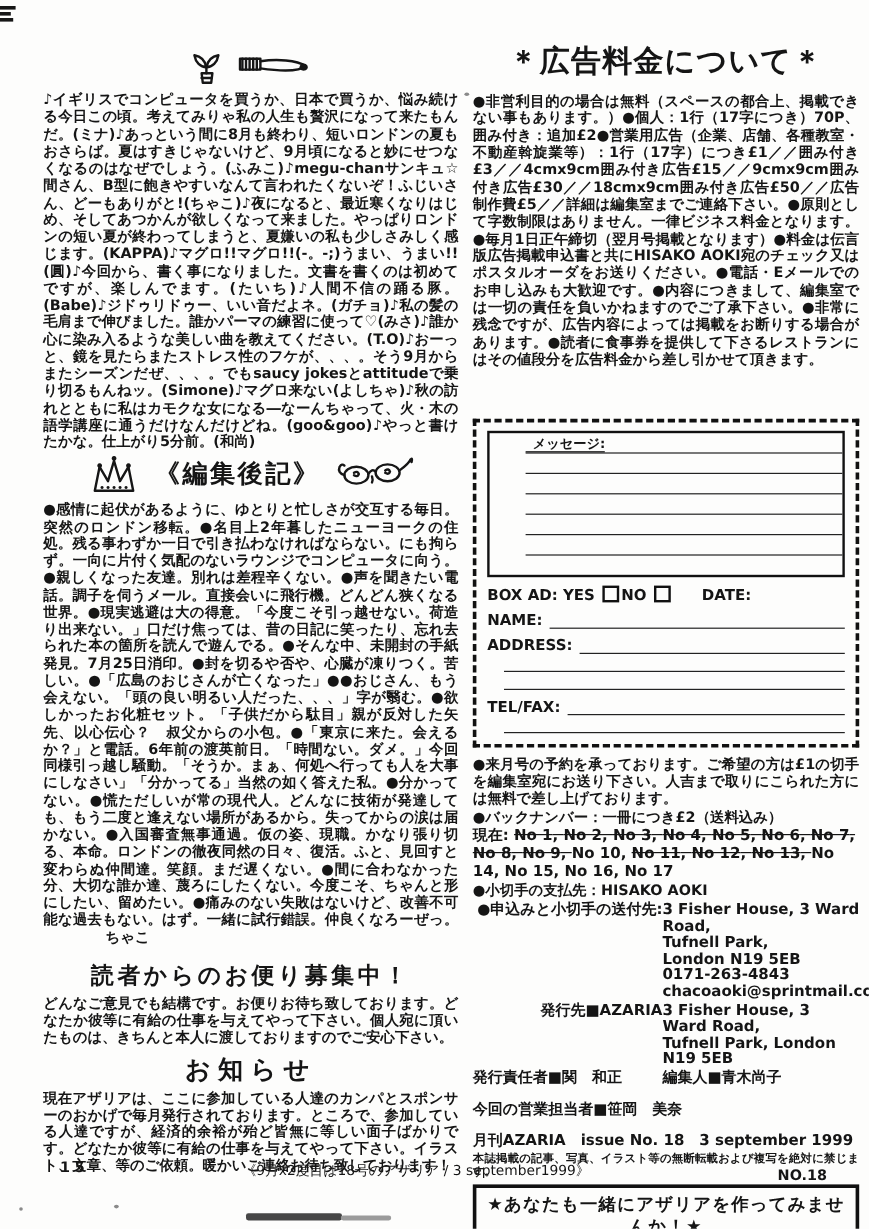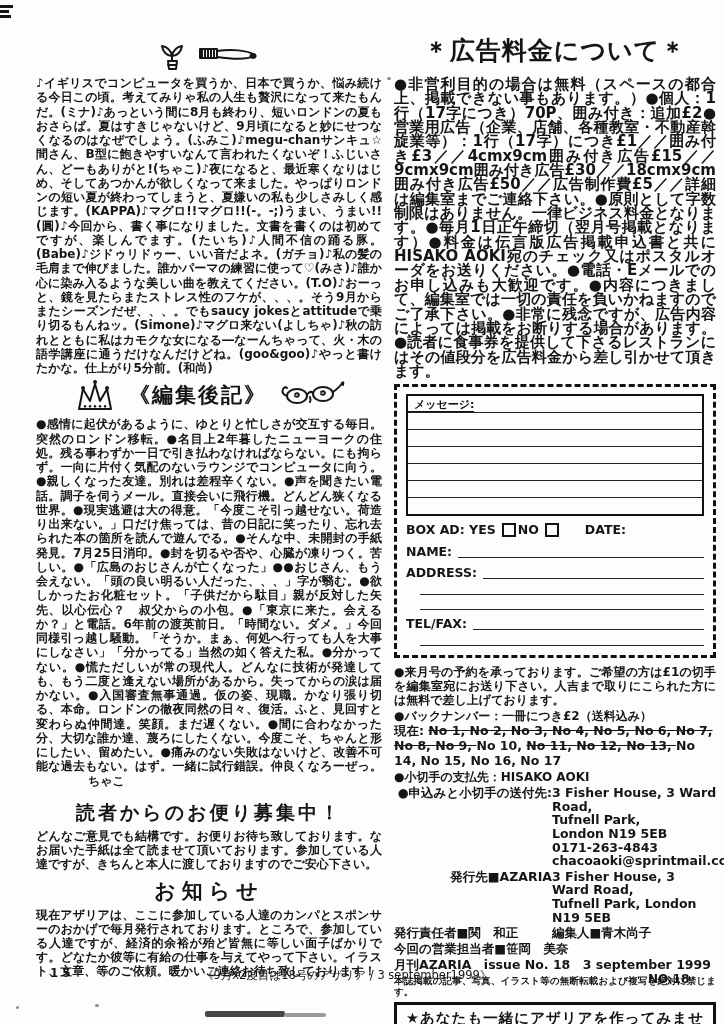--- a/index.html
+++ b/index.html
@@ -19,46 +19,46 @@
   .afterword-text{min-height:376px;}
   .afterword-header{margin-top:2px;}
   .sig{display:inline-block;margin-left:52px;}
   .sub-head{font-size:19px;font-weight:bold;text-align:center;letter-spacing:3px;margin:7px 0 3px 0;}
   .notice-head{font-size:21px;letter-spacing:6px;margin:6px 0 3px 0;}
   .reader-text,.notice-text{line-height:14px;}
 
   
   .right-col{position:absolute;left:394px;top:34px;width:322px;}
   .ad-title{font-size:25px;font-weight:bold;text-align:center;letter-spacing:1px;margin:0 0 10px 0;white-space:nowrap;}
-  .ad-body{font-size:15px;line-height:14.35px;font-weight:600;text-align:justify;margin:0 0 6px 0;min-height:266px;}
+  .ad-body{font-size:12px;line-height:14.35px;font-weight:600;text-align:justify;margin:0 0 6px 0;min-height:266px;}
 
   .form-dashed{border:3.5px dashed #111;padding:7px 9px 9px 9px;margin:0 0 7px 0;}
-  .message-box{border:2.2px solid #111;}
+  .message-box{border:2.2px solid #111;padding-left:30px;}
   .msg-row{height:16px;border-bottom:1.6px solid #222;font-size:11px;font-weight:600;}
   .msg-row:last-child{border-bottom:none;}
   .msg-label{display:inline-block;padding:2px 0 0 6px;border-bottom:1.5px solid #111;line-height:13px;}
-  .f-row{display:flex;align-items:flex-start;font-size:12.5px;font-weight:bold;margin-top:7px;line-height:14px;}
+  .f-row{display:flex;align-items:center;font-size:12.5px;font-weight:bold;margin-top:7px;line-height:14px;}
   .cb{width:10px;height:10px;border:2px solid #111;display:inline-block;margin:0 2px 1px 6px;flex:none;}
   .date-label{margin-left:auto;margin-right:78px;}
   .fill{flex:1;border-bottom:1.6px solid #222;height:12px;margin-left:6px;}
   .line-full{border-bottom:1.6px solid #222;height:14px;margin-left:14px;}
 
   .r-par{font-size:12px;line-height:14px;font-weight:600;text-align:justify;margin:0 0 2px 0;}
   .bn-label{margin-bottom:0;}
   .bn-line{font-size:12.5px;font-weight:600;line-height:15px;margin-bottom:2px;}
   .bn-line .bn-list{display:inline;}
   .bn-list span:not(:last-child)::after{content:", ";}
   .struck{text-decoration:line-through;}
 
   .pair-row{display:flex;font-size:12.5px;font-weight:600;line-height:13.6px;margin-top:2px;}
   .pair-label{width:158px;flex:none;text-align:right;}
   .addr-lines{flex:1;}
   .duo{display:flex;font-size:12.5px;font-weight:600;line-height:14px;margin-top:2px;}
   .duo .first{width:158px;flex:none;}
-  .one-line{font-size:12.5px;font-weight:600;line-height:14px;margin-top:2px;}
+  .one-line{font-size:12.5px;font-weight:600;line-height:14px;margin-top:12px;}
   .fine-print{font-size:9.5px;font-weight:600;line-height:11px;margin-top:3px;text-align:justify;}
 
   .invite-box{border:3px solid #111;margin-top:5px;padding:4px 8px 6px 8px;text-align:center;}
   .invite-title{font-size:14.5px;font-weight:800;letter-spacing:1px;}
 
   
   .footer{position:absolute;left:0;top:962px;width:724px;height:30px;}
   .pg-num{position:absolute;left:50px;top:4px;font-size:12px;font-weight:600;letter-spacing:4px;}
   .ft-center{position:absolute;left:202px;top:6px;width:400px;text-align:left;font-size:11.5px;font-weight:normal;}
   .ft-no{position:absolute;left:648px;top:10px;font-size:12px;font-weight:600;}
@@ -128,21 +128,21 @@
         <path d="M54,12 Q62,6 63,3 Q65,1 64,5"></path>
         <path d="M16,14 q3,-2 4,1 q-1,3 -4,1"></path>
         <path d="M42,12 q3,-2 4,1 q-1,3 -4,1"></path>
         <path d="M31,17 q1,3 0,5"></path>
       </svg>
     </div>
 
     <p class="body-text afterword-text"><span>●感情に起伏があるように、ゆとりと忙しさが交互する毎日。突然のロンドン移転。●名目上2年暮したニューヨークの住処。残る事わずか一日で引き払わなければならない。にも拘らず。一向に片付く気配のないラウンジでコンピュータに向う。●親しくなった友達。別れは差程辛くない。●声を聞きたい電話。調子を伺うメール。直接会いに飛行機。どんどん狭くなる世界。●現実逃避は大の得意。「今度こそ引っ越せない。荷造り出来ない。」口だけ焦っては、昔の日記に笑ったり、忘れ去られた本の箇所を読んで遊んでる。●そんな中、未開封の手紙発見。7月25日消印。●封を切るや否や、心臓が凍りつく。苦しい。●「広島のおじさんが亡くなった」●●おじさん、もう会えない。「頭の良い明るい人だった、、、」字が翳む。●欲しかったお化粧セット。「子供だから駄目」親が反対した矢先、以心伝心？　叔父からの小包。●「東京に来た。会えるか？」と電話。6年前の渡英前日。「時間ない。ダメ。」今回同様引っ越し騒動。「そうか。まぁ、何処へ行っても人を大事にしなさい」「分かってる」当然の如く答えた私。●分かってない。●慌ただしいが常の現代人。どんなに技術が発達しても、もう二度と逢えない場所があるから。失ってからの涙は届かない。●入国審査無事通過。仮の姿、現職。かなり張り切る、本命。ロンドンの徹夜同然の日々、復活。ふと、見回すと変わらぬ仲間達。笑顔。まだ遅くない。●間に合わなかった分、大切な誰か達、蔑ろにしたくない。今度こそ、ちゃんと形にしたい、留めたい。●痛みのない失敗はないけど、改善不可能な過去もない。はず。一緒に試行錯誤。仲良くなろーぜっ。</span><span class="sig">ちゃこ</span></p>
 
     <div class="sub-head">読者からのお便り募集中！</div>
-    <p class="body-text reader-text">どんなご意見でも結構です。お便りお待ち致しております。なお届いた手紙は全て読ませて頂いております。参加している人達ですが、きちんと本人に渡しておりますのでご安心下さい。</p>
+    <p class="body-text reader-text">どんなご意見でも結構です。お便りお待ち致しております。どなたか彼等に有給の仕事を与えてやって下さい。個人宛に頂いたものは、きちんと本人に渡しておりますのでご安心下さい。</p>
 
     <div class="sub-head notice-head">お知らせ</div>
     <p class="body-text notice-text">現在アザリアは、ここに参加している人達のカンパとスポンサーのおかげで毎月発行されております。ところで、参加している人達ですが、経済的余裕が殆ど皆無に等しい面子ばかりです。どなたか彼等に有給の仕事を与えてやって下さい。イラスト、文章、等のご依頼。暖かいご連絡お待ち致しております！</p>
 
   </div>
 
   <div class="right-col">
 
     <div class="ad-title">＊広告料金について＊</div>
     <p class="ad-body">●非営利目的の場合は無料（スペースの都合上、掲載できない事もあります。）●個人：1行（17字につき）70P、囲み付き：追加£2●営業用広告（企業、店舗、各種教室・不動産斡旋業等）：1行（17字）につき£1／／囲み付き£3／／4cmx9cm囲み付き広告£15／／9cmx9cm囲み付き広告£30／／18cmx9cm囲み付き広告£50／／広告制作費£5／／詳細は編集室までご連絡下さい。●原則として字数制限はありません。一律ビジネス料金となります。●毎月1日正午締切（翌月号掲載となります）●料金は伝言版広告掲載申込書と共にHISAKO AOKI宛のチェック又はポスタルオーダをお送りください。●電話・Eメールでのお申し込みも大歓迎です。●内容につきまして、編集室では一切の責任を負いかねますのでご了承下さい。●非常に残念ですが、広告内容によっては掲載をお断りする場合があります。●読者に食事券を提供して下さるレストランにはその値段分を広告料金から差し引かせて頂きます。</p>

